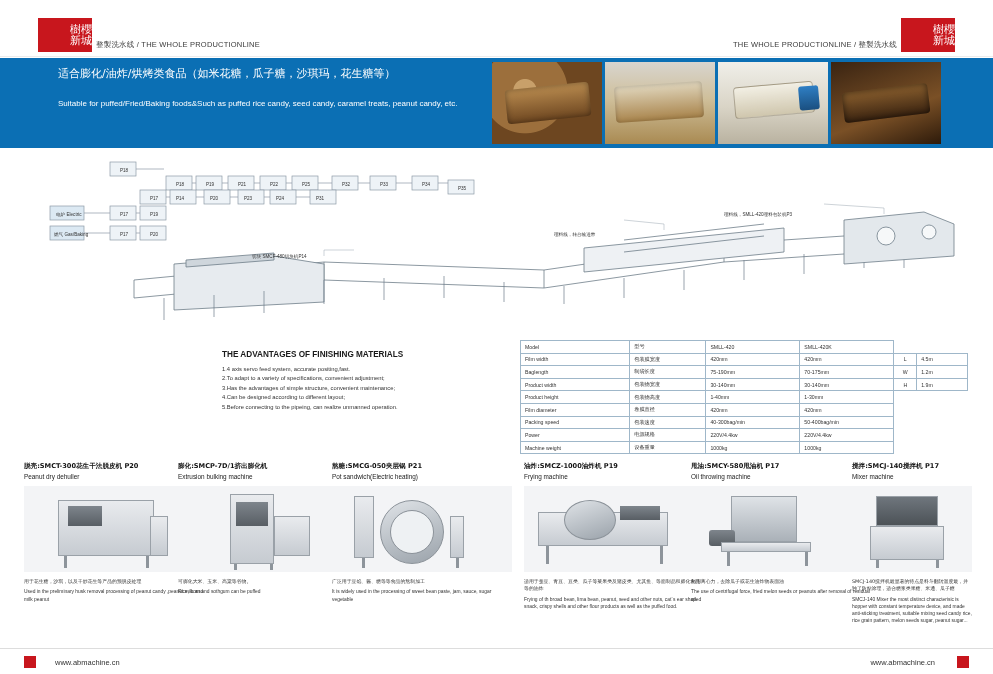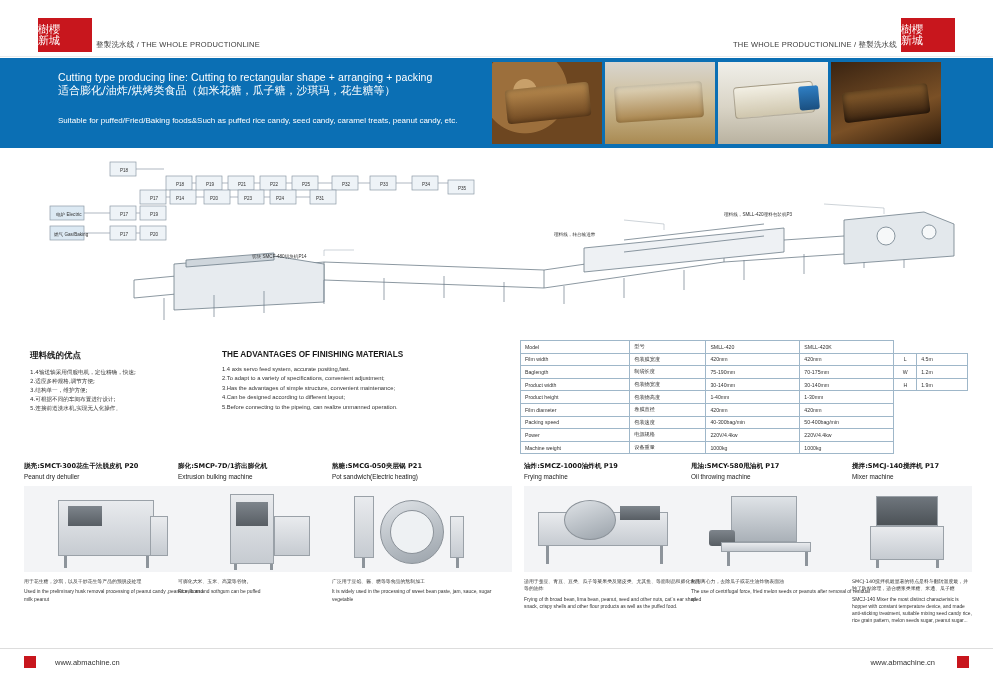--- a/index.html
+++ b/index.html
@@ -9,21 +9,21 @@
     background: #ffffff;
     position: relative;
     overflow: hidden;
     color: #2b2b2b;
   }
   .page { position: absolute; inset: 0; background:#fff; }
 
   
   .topbar { position:absolute; left:0; top:0; width:993px; height:62px; background:#fff; }
   .logo-box { position:absolute; width:54px; height:34px; background:#c8161d; color:#fff;
-              display:flex; align-items:center; justify-content:flex-start; }
+              display:flex; align-items:center; justify-content:flex-end; }
   .logo-box .lg { font-size:11px; line-height:11px; text-align:center; letter-spacing:0px; font-family:"DejaVu Sans", sans-serif;}
   .logo-left { left:38px; top:18px; }
   .logo-right { right:38px; top:18px; }
   .logo-cap { position:absolute; font-size:7.5px; color:#3a3a3a; letter-spacing:.2px; white-space:nowrap; }
   .logo-cap-left { left:96px; top:40px; }
   .logo-cap-right { right:96px; top:40px; text-align:right; }
   .logo-cap-right .cn { color:#3a3a3a; }
 
   
   .hero { position:absolute; left:0; top:58px; width:993px; height:90px; background:#0b6fb4; }
@@ -125,21 +125,20 @@
     </div>
     <div class="logo-cap logo-cap-right">
       <span>THE WHOLE PRODUCTIONLINE /</span>
       <span class="cn">整製洗水线</span>
     </div>
     <div class="hr-top"></div>
   </div>
 
   <div class="hero"></div>
   <div class="hero-inner">
-    <div class="hero-title-en">Cutting type producing line:  Cutting to rectangular shape + arranging + packing</div>
     <div class="hero-sub-cn">适合膨化/油炸/烘烤类食品（如米花糖，瓜子糖，沙琪玛，花生糖等）</div>
     <div class="hero-sub-en">Suitable for puffed/Fried/Baking foods&amp;Such as puffed rice candy, seed candy, caramel treats, peanut candy, etc.</div>
   </div>
   <div class="hero-photos">
     <div class="hero-photo hp1">
         <div class="bar-shape bar-a"></div>
       </div>
     <div class="hero-photo hp2">
         <div class="bar-shape bar-b"></div>
       </div>
@@ -233,30 +232,20 @@
         <div class="dg-label" style="left: 126px; top: 60px;">P19</div>
         <div class="dg-label" style="left: 30px; top: 80px;">燃气 Gas/Baking</div>
         <div class="dg-label" style="left: 96px; top: 80px;">P17</div>
         <div class="dg-label" style="left: 126px; top: 80px;">P20</div>
         <div class="dg-label" style="left: 228px; top: 102px;">切块 SMCF-480切块机P14</div>
         <div class="dg-label" style="left: 530px; top: 80px;">理料线，转台输送带</div>
         <div class="dg-label" style="left: 700px; top: 60px;">理料线，SMLL-420理料包装机P3</div>
       </div>
   </div>
 
-  <div class="adv-box">
-    <div class="adv-title">理料线的优点</div>
-    <div class="adv-list" id="adv-cn">
-        <div>1.4输送轴采用伺服电机，定位精确，快速;</div>
-        <div>2.适应多种规格,调节方便;</div>
-        <div>3.结构单一，维护方便;</div>
-        <div>4.可根据不同的车间布置进行设计;</div>
-        <div>5.连接前道洗水机,实现无人化操作。</div>
-      </div>
-  </div>
   <div class="adv-box-en">
     <div class="adv-title-en">THE ADVANTAGES OF FINISHING MATERIALS</div>
     <div class="adv-list-en" id="adv-en">
         <div>1.4 axis servo feed system, accurate positing,fast.</div>
         <div>2.To adapt to a variety of specifications, convenient adjustment;</div>
         <div>3.Has the advantages of simple structure, convenient maintenance;</div>
         <div>4.Can be designed according to different layout;</div>
         <div>5.Before connecting to the pipeing, can realize unmanned operation.</div>
       </div>
   </div>

